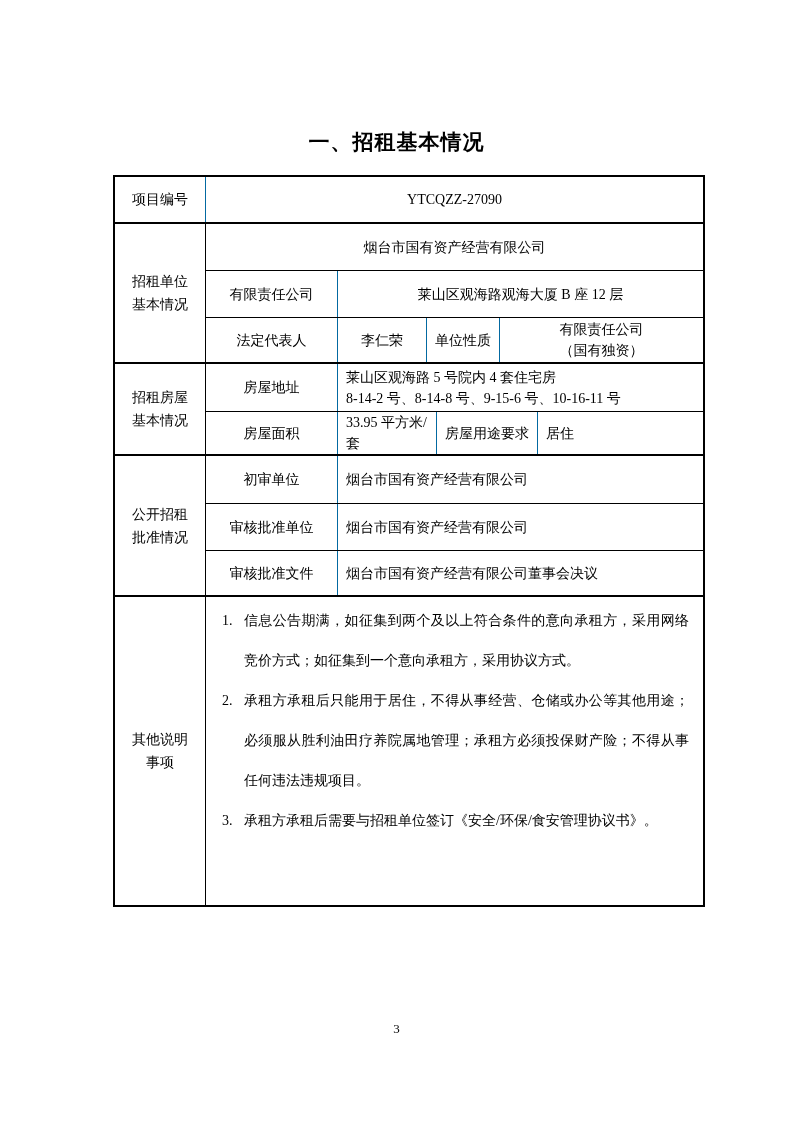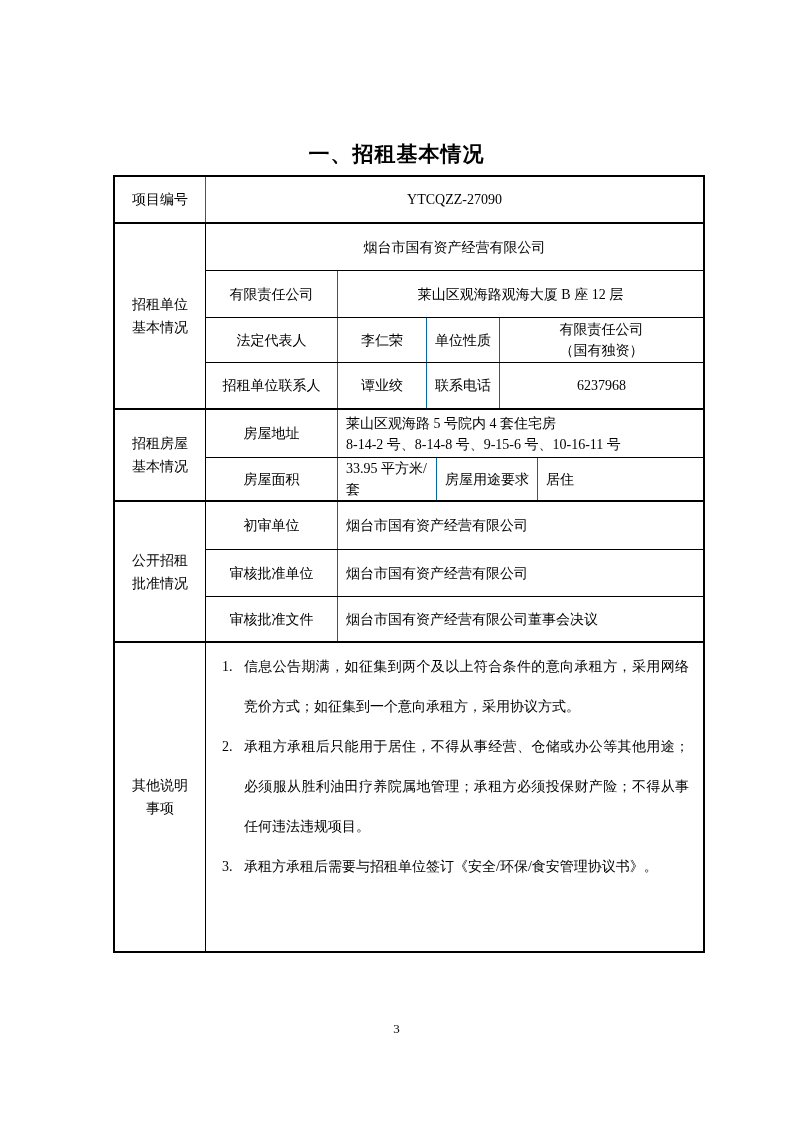--- a/index.html
+++ b/index.html
@@ -6,21 +6,21 @@
   body {
     width: 793px; height: 1122px;
     background: #ffffff;
     color: #000000;
     font-family: "Liberation Serif", "DejavU Serif", serif;
     font-family: "Liberation Serif", "DejaVu Serif", serif;
   }
   .page { position: relative; width: 793px; height: 1122px; overflow: hidden; background: #fff; }
 
   .doc-title {
-    position: absolute; top: 140px; left: 0; width: 100%;
+    position: absolute; top: 128px; left: 0; width: 100%;
     text-align: center;
     font-size: 21px; font-weight: bold;
     letter-spacing: 1px;
   }
 
   .tbl {
     position: absolute; left: 113px; top: 175px;
     width: 592px;
     box-sizing: border-box;
     border: 2px solid #000;
@@ -108,26 +108,20 @@
           <div class="c lab">有限责任公司</div>
           <div class="c cval">莱山区观海路观海大厦 B 座 12 层</div>
         </div>
         <div class="r h44">
           <div class="c lab">法定代表人</div>
           <div class="c w89">李仁荣</div>
           <div class="c w73">单位性质</div>
           <div class="c cval ml">有限责任公司
 （国有独资）</div>
         </div>
-        <div class="r h45">
-          <div class="c lab">招租单位联系人</div>
-          <div class="c w89">谭业绞</div>
-          <div class="c w73">联系电话</div>
-          <div class="c cval">6237968</div>
-        </div>
       </div>
     </div>
 
     <div class="sec">
       <div class="colA">招租房屋
 基本情况</div>
       <div class="secbody">
         <div class="r h47">
           <div class="c lab">房屋地址</div>
           <div class="c lval ml">莱山区观海路 5 号院内 4 套住宅房

